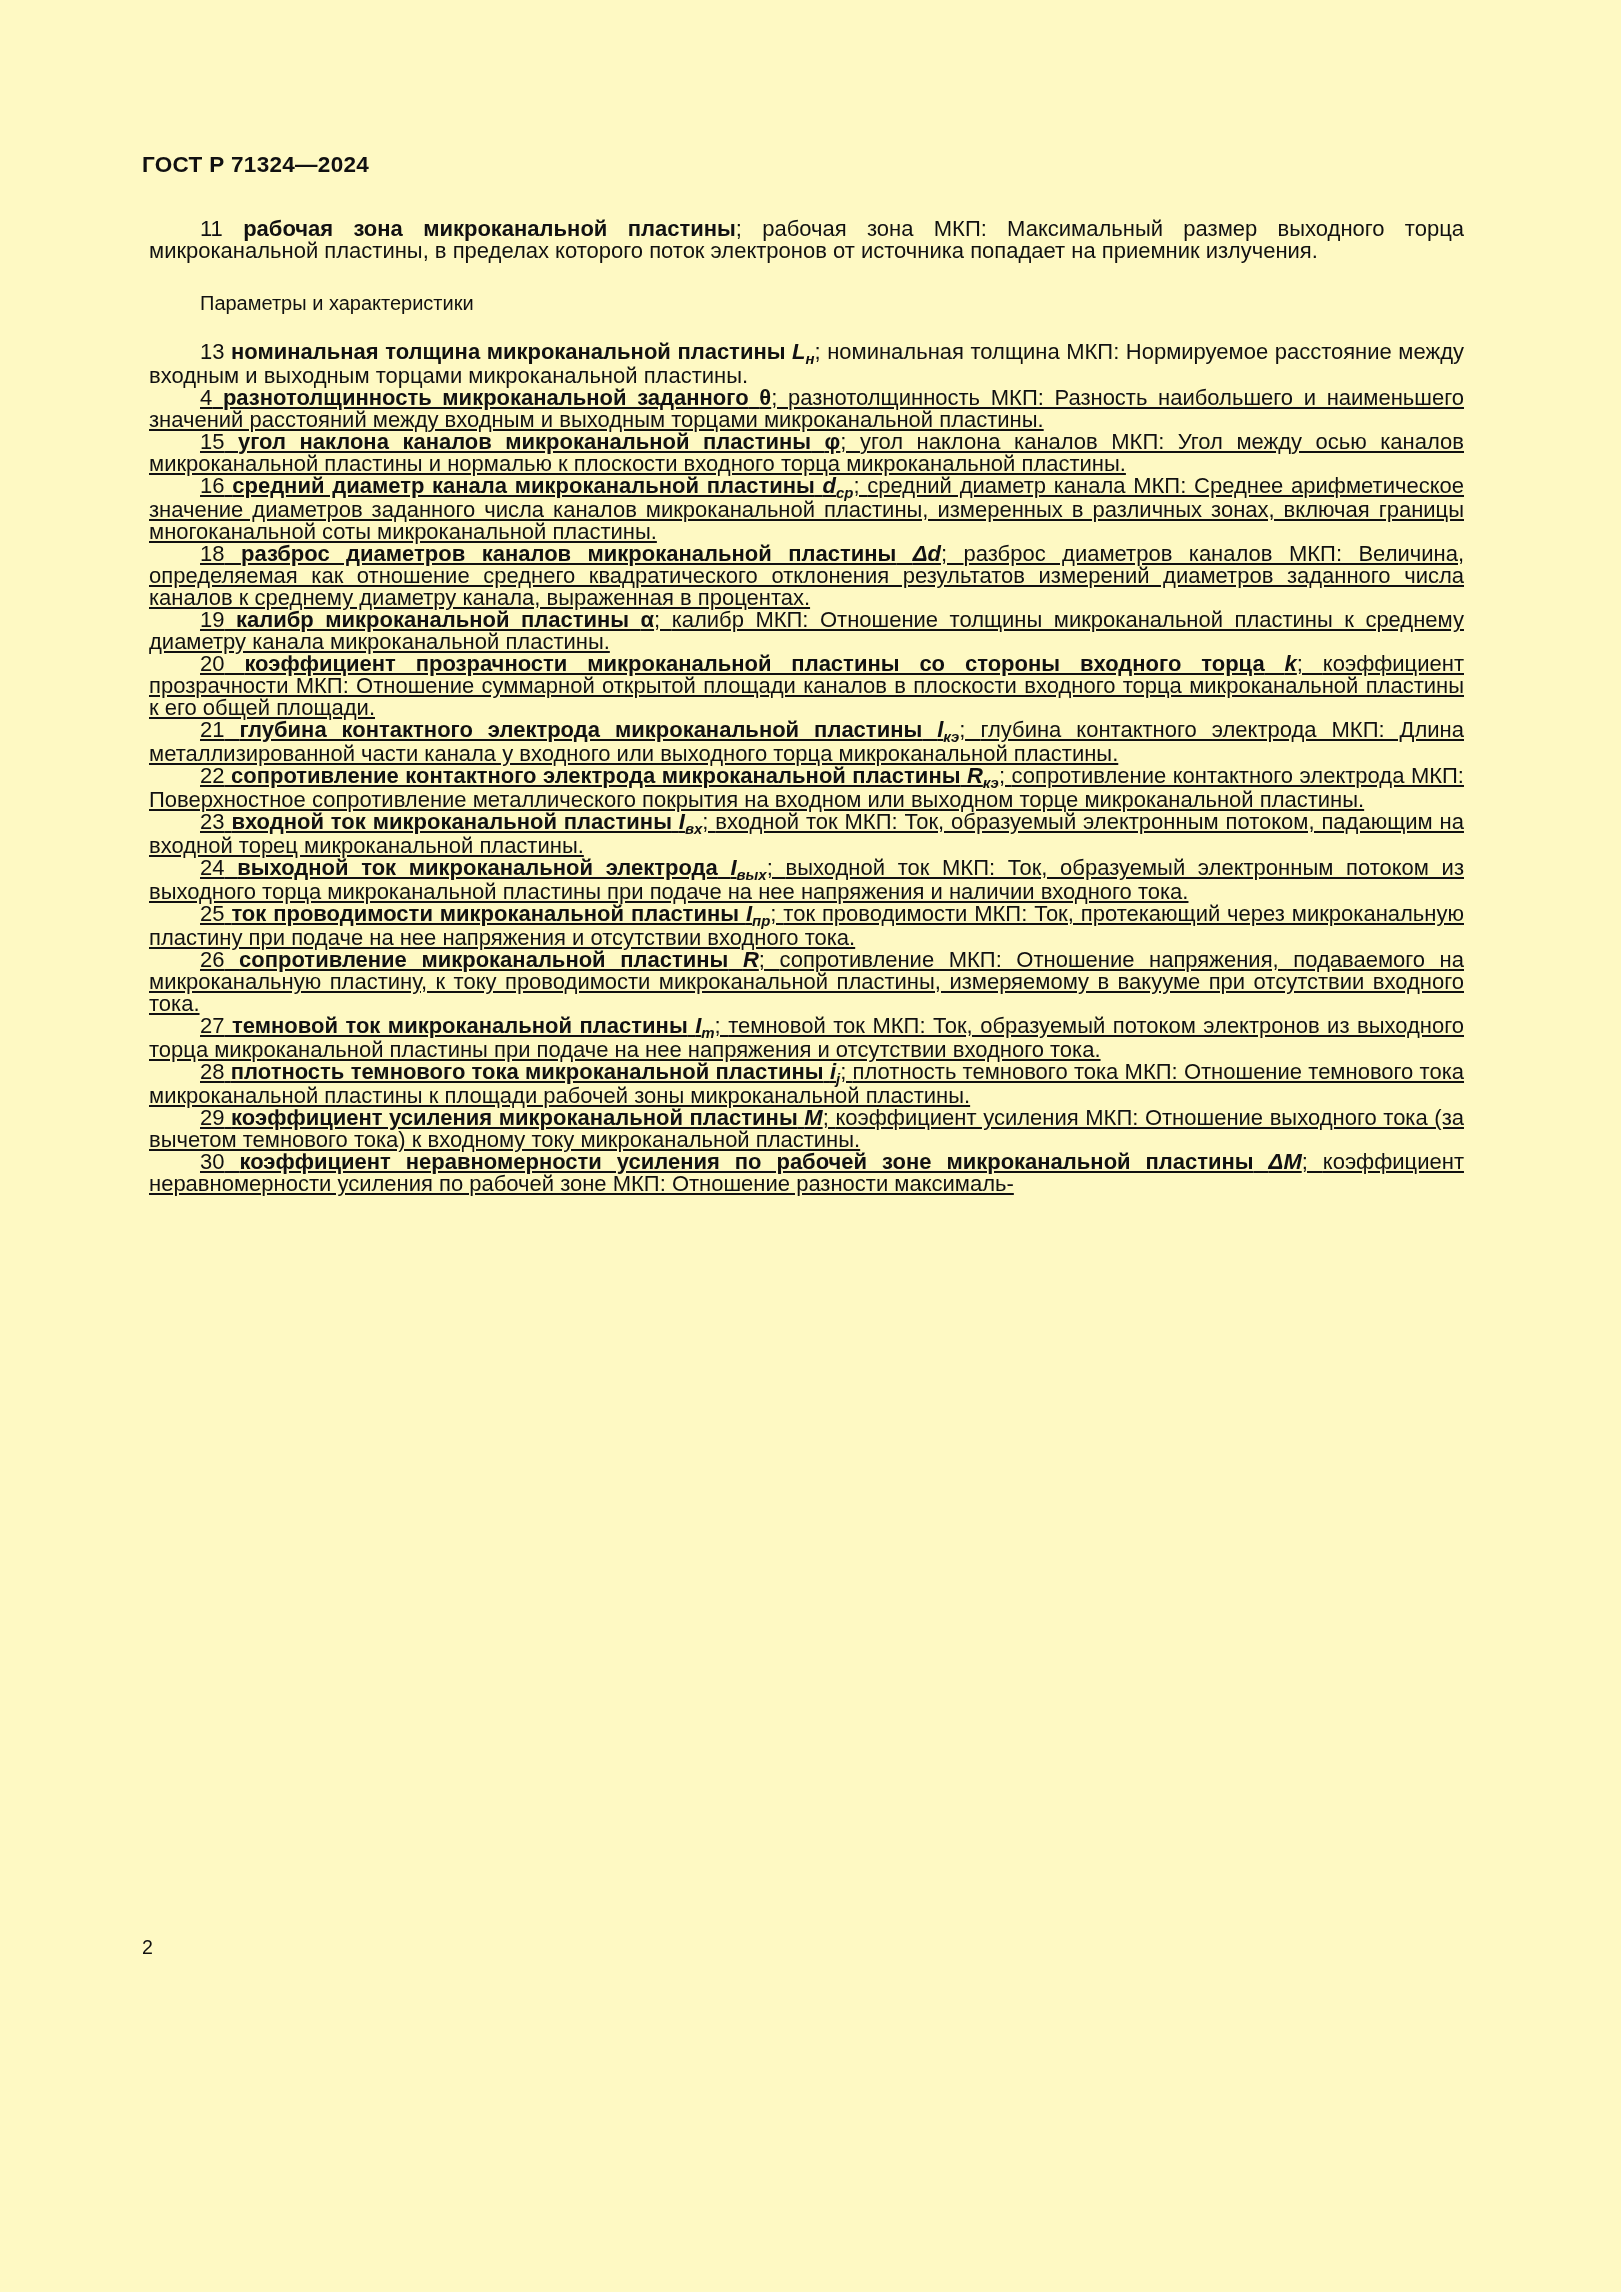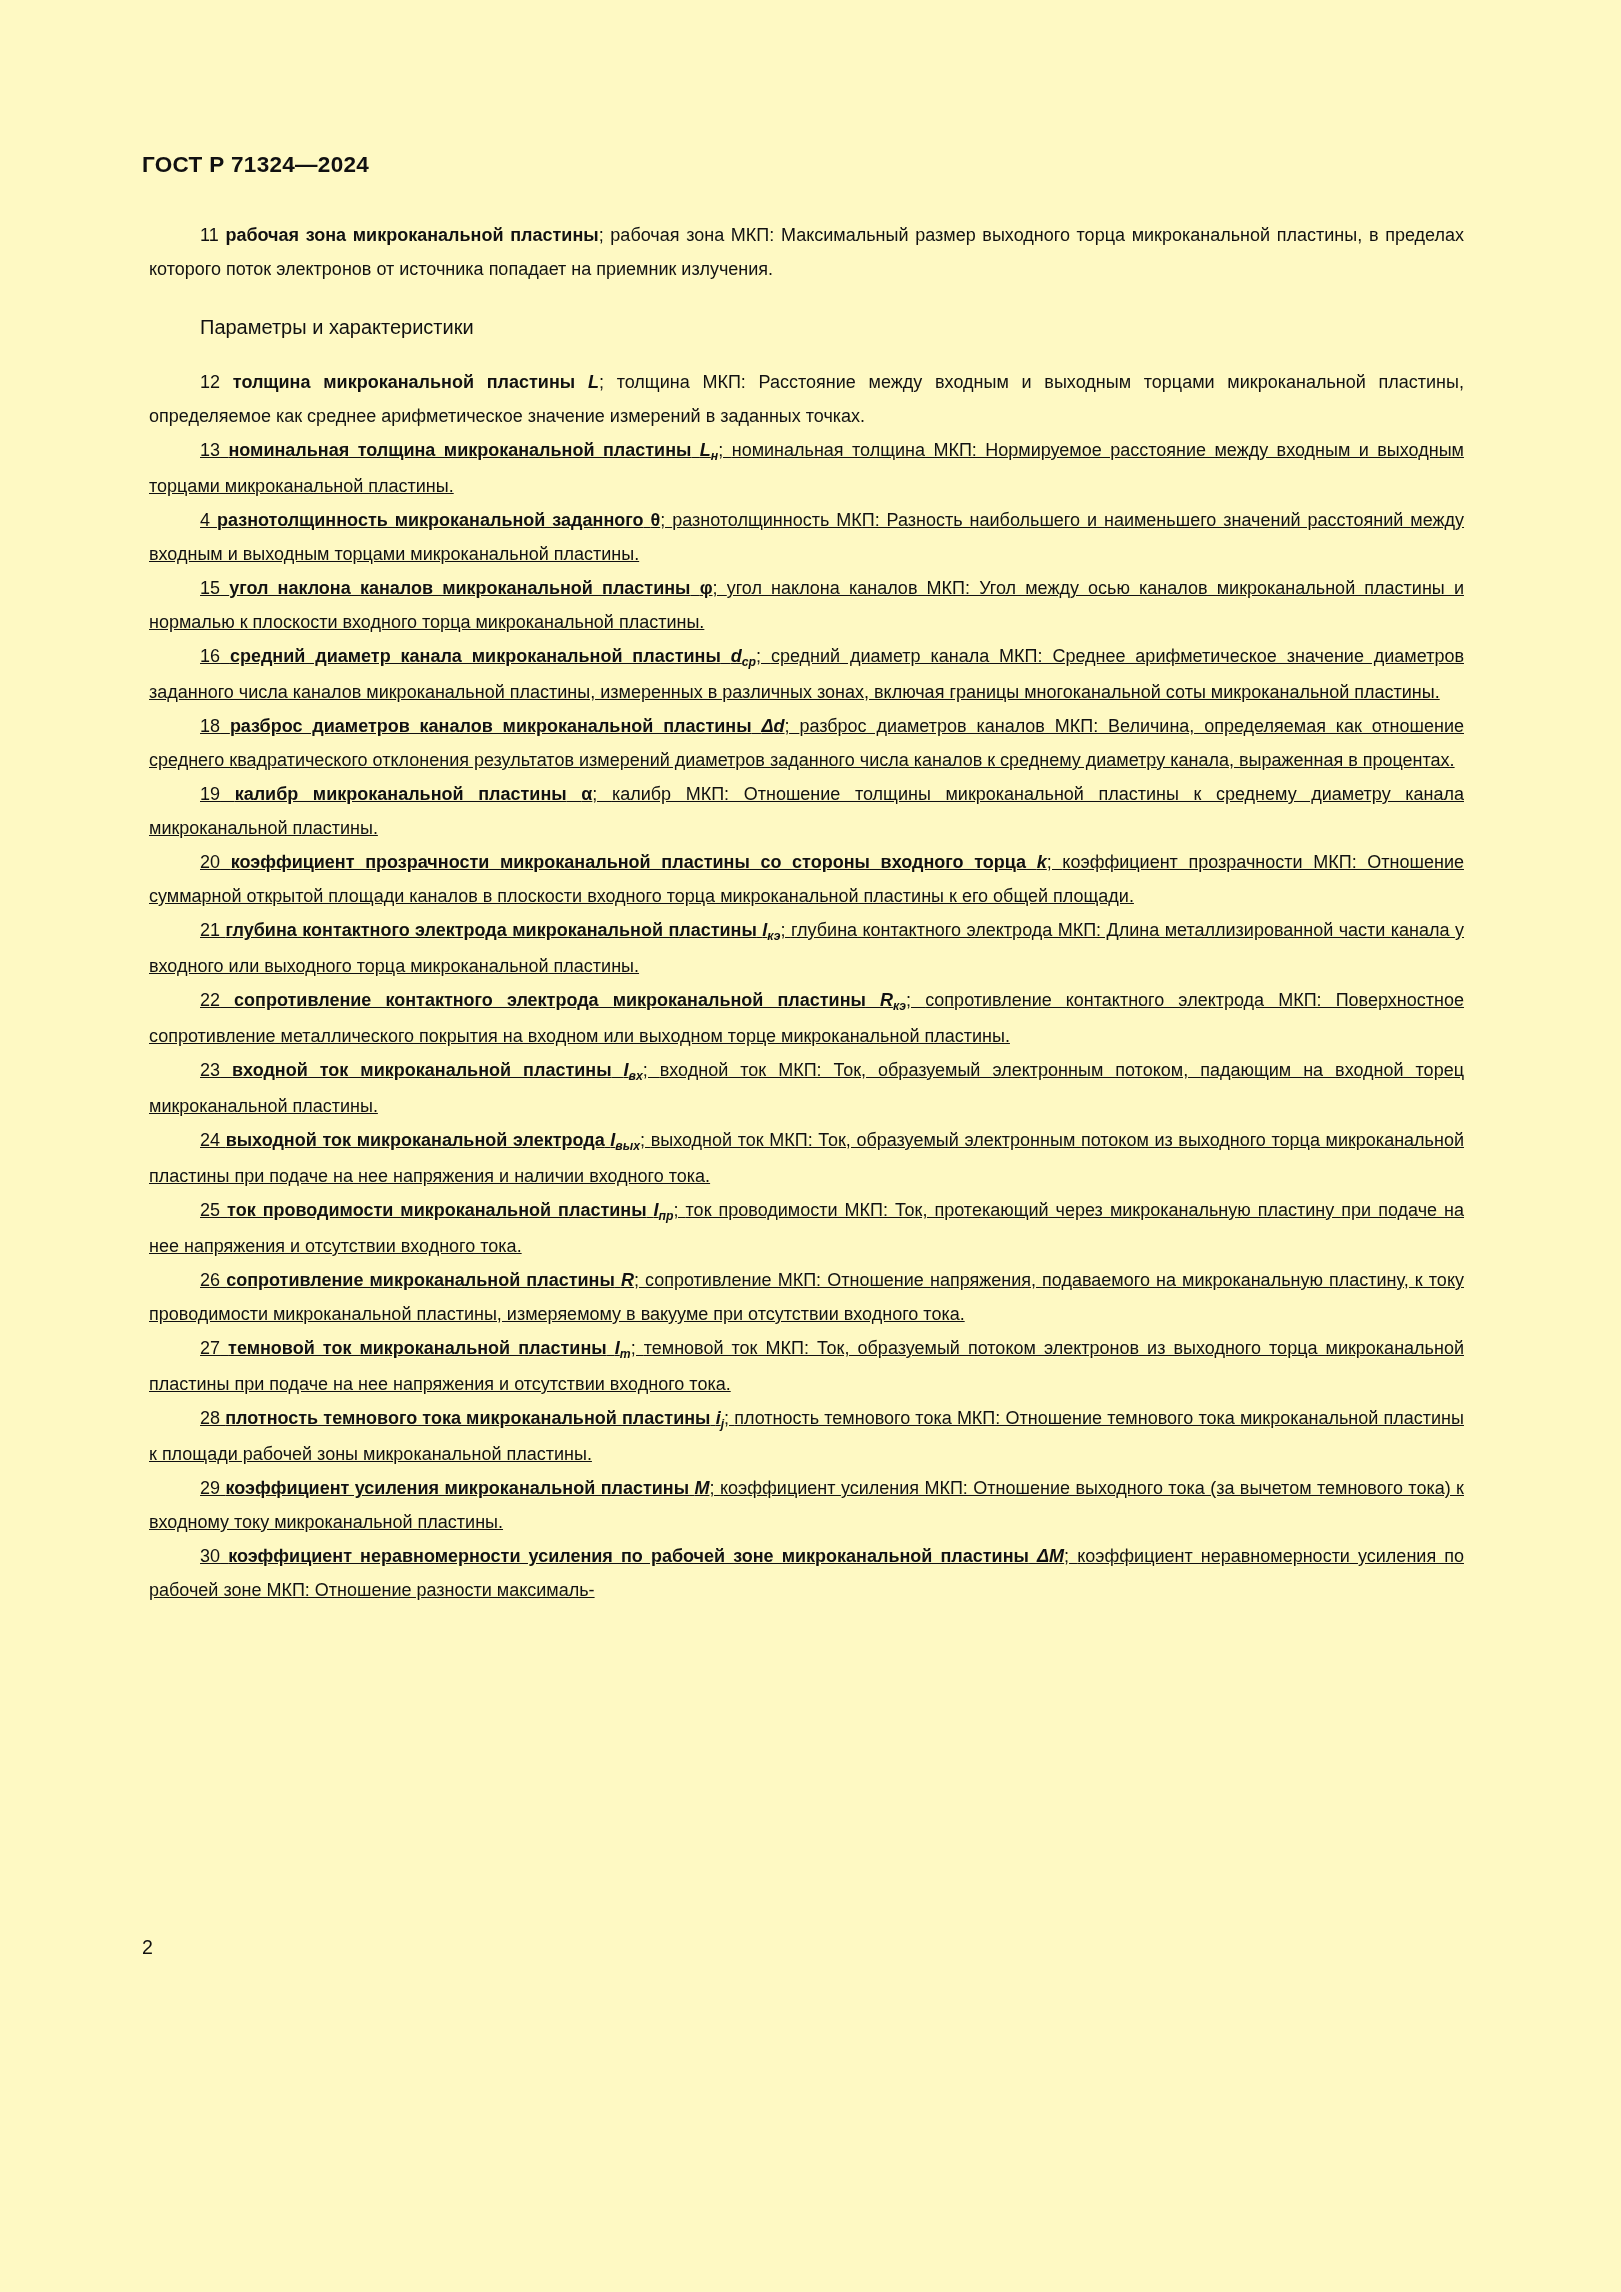--- a/index.html
+++ b/index.html
@@ -26,22 +26,22 @@
     letter-spacing: 0.3px;
   }
   .content {
     position: absolute;
     top: 218px;
     left: 149px;
     width: 1333px;
   }
   p.item {
     margin: 0 18px 0 0;
-    font-size: 18px;
-    line-height: 34px;
+    font-size: 22px;
+    line-height: 22px;
     text-align: justify;
     text-indent: 51px;
     hyphens: manual;
   }
   p.item + p.item { margin-top: 0px; text-decoration: underline; }
   .section-title {
     font-size: 20px;
     font-weight: normal;
     line-height: 30px;
     text-indent: 51px;
@@ -75,26 +75,20 @@
   <div class="content">
 
     <p class="item">
       <span>11</span>
       <span class="term">рабочая зона микроканальной пластины</span>;
       <span>рабочая зона МКП: Максимальный размер выходного торца микроканальной пластины, в пределах которого поток электронов от источника попадает на приемник излучения.</span>
     </p>
 
     <div class="section-title">Параметры и характеристики</div>
 
-    <p class="item">
-      <span>12</span>
-      <span class="term">толщина микроканальной пластины</span>
-      <span class="it">L</span>;
-      <span>толщина МКП: Расстояние между входным и выходным торцами микроканальной пластины, определяемое как среднее арифметическое значение измерений в заданных точках.</span>
-    </p>
 
     <p class="item">
       <span>13</span>
       <span class="term">номинальная толщина микроканальной пластины</span>
       <span class="it">L<sub>н</sub></span>;
       <span>номинальная толщина МКП: Нормируемое расстояние между входным и выходным торцами микроканальной пластины.</span>
     </p>
 
     <p class="item">
       <span>4</span>

